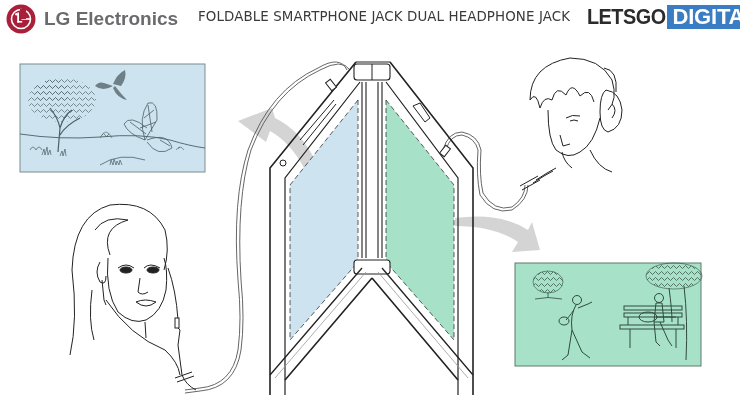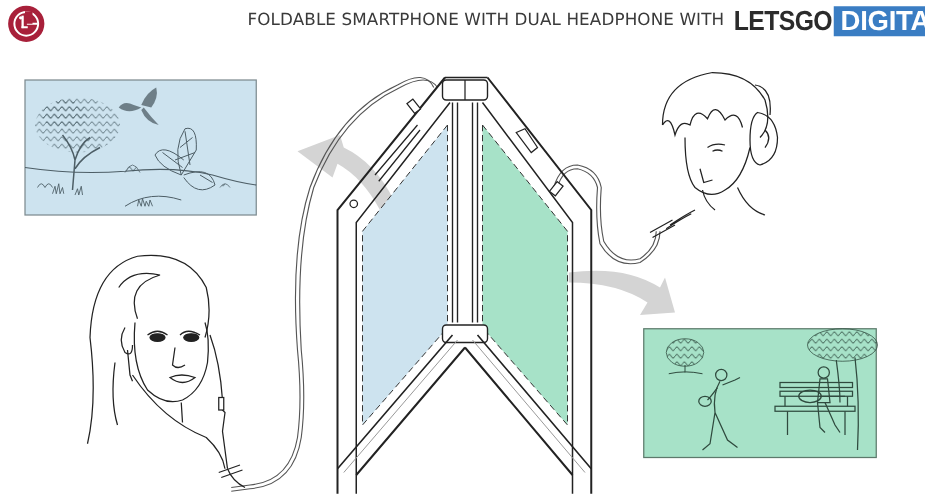--- a/index.html
+++ b/index.html
@@ -22,23 +22,24 @@
     <svg class="lg-mark" viewBox="0 0 30 30">
       <circle cx="15" cy="15" r="14.5" fill="#a8203a"></circle>
       <circle cx="15" cy="15" r="9.5" fill="none" stroke="#ffffff" stroke-width="1.6"></circle>
       <rect x="11.2" y="8.5" width="1.8" height="10" fill="#ffffff"></rect>
       <rect x="11.2" y="17" width="5" height="1.6" fill="#ffffff"></rect>
       <circle cx="10.5" cy="10.2" r="1.3" fill="#ffffff"></circle>
       <path d="M15.5 15 L24 15" stroke="#ffffff" stroke-width="1.6"></path>
       <rect x="14" y="5" width="6" height="10" fill="#a8203a"></rect>
       <circle cx="15" cy="15" r="9.5" fill="none" stroke="#ffffff" stroke-width="1.6" stroke-dasharray="0 0" clip-path="none" opacity="0"></circle>
     </svg>
+    <span class="lg-text">LG Electronics</span>
   </div>
 
-  <div class="title">FOLDABLE SMARTPHONE WITH DUAL HEADPHONE WITH</div>
+  <div class="title">FOLDABLE SMARTPHONE JACK DUAL HEADPHONE JACK</div>
 
   <div class="brand">
     <span class="brand-left">LETSGO</span>
     <span class="brand-right">DIGITAL</span>
   </div>
 </div>
 
 <svg class="scene" width="740" height="400" viewBox="0 0 740 400">
   <defs>
     <pattern id="foliage" width="6" height="6" patternUnits="userSpaceOnUse">

